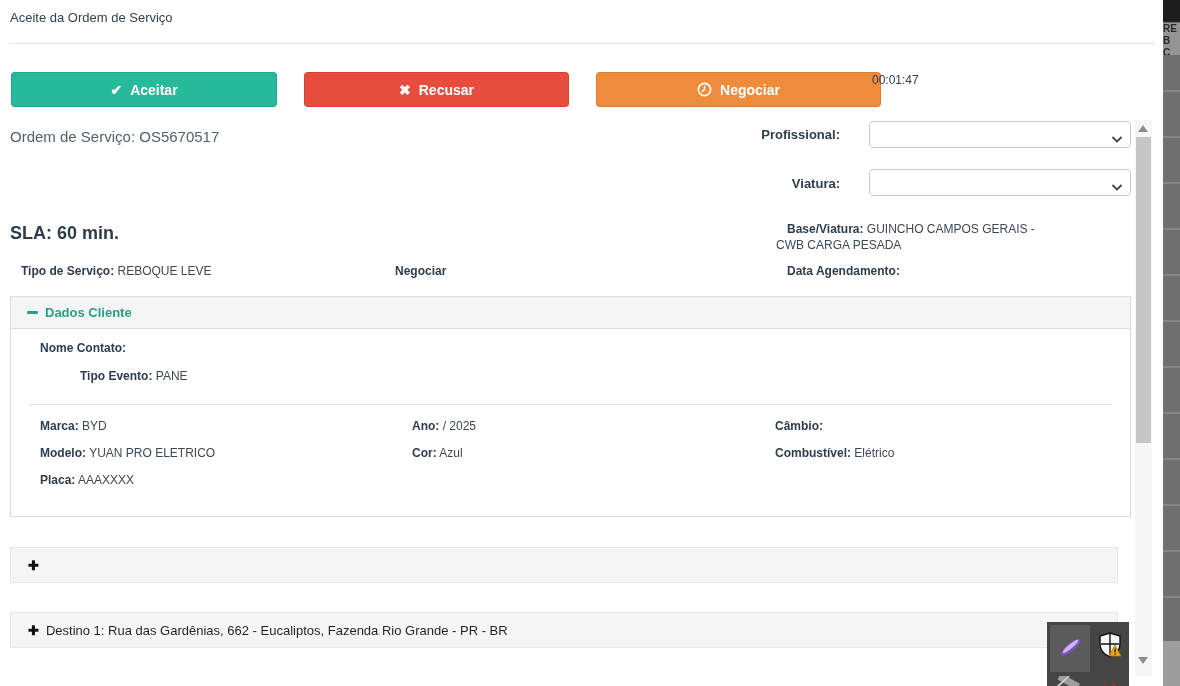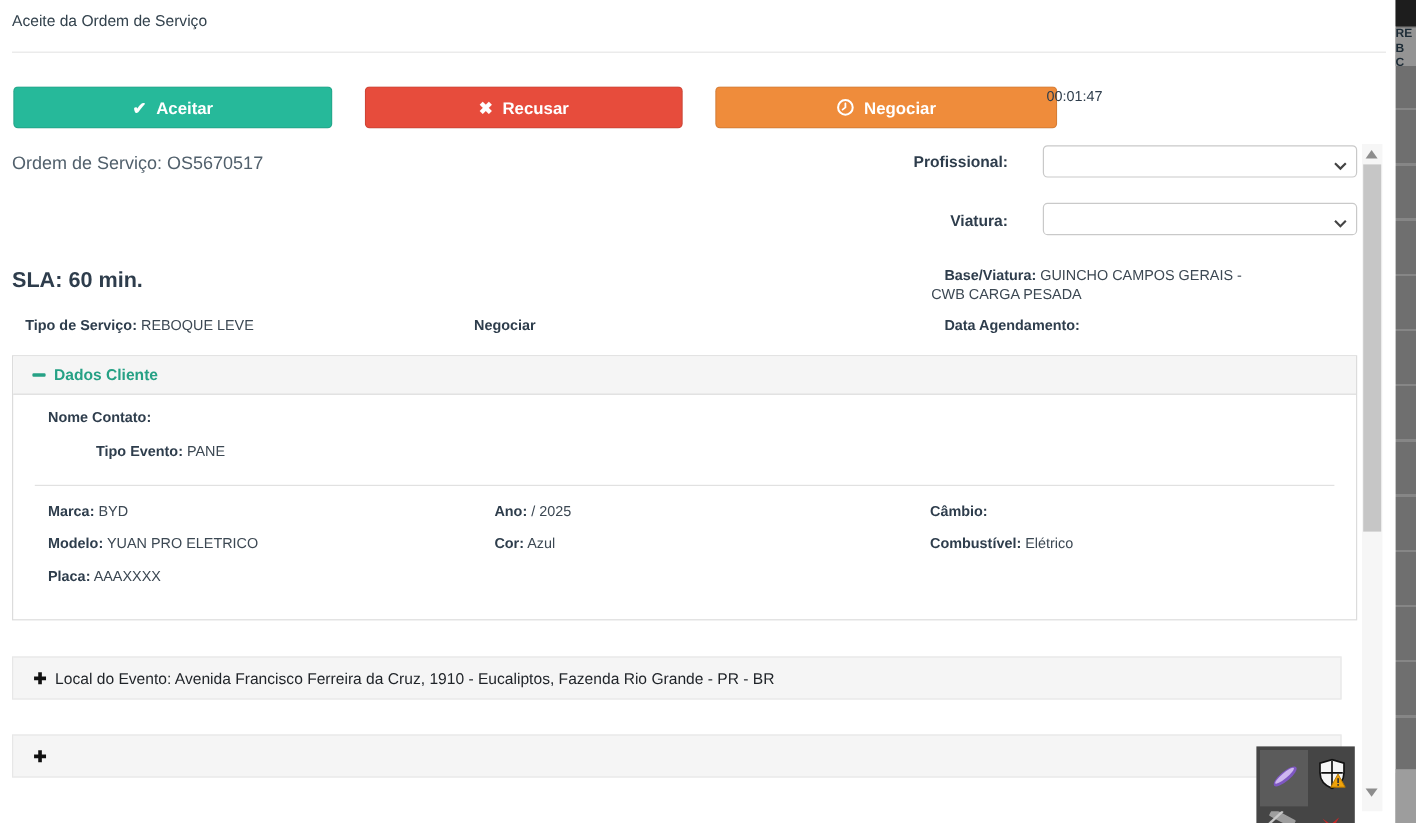--- a/index.html
+++ b/index.html
@@ -188,24 +188,24 @@
     <span>Elétrico</span>
   </div>
   <div class="kv panel-field pf-placa">
     <span class="k">Placa:</span>
     <span>AAAXXXX</span>
   </div>
 </div>
 
 <div class="bar bar-local">
   <span class="plus-glyph">✚</span>
-  <span>Local do Evento: Avenida Francisco Ferreira da Cruz, 1910 - Eucaliptos, Fazenda Rio Grande - PR - BR</span>
 </div>
 <div class="bar bar-destino">
   <span class="plus-glyph">✚</span>
+  <span>Destino 1: Rua das Gardênias, 662 - Eucaliptos, Fazenda Rio Grande - PR - BR</span>
 </div>
 
 <div class="scrollbar">
   <div class="sb-arrow sb-up"></div>
   <div class="sb-thumb"></div>
   <div class="sb-arrow sb-down"></div>
 </div>
 
 <div class="bg-strip"></div>
 <div class="bg-strip-topbar"></div>

